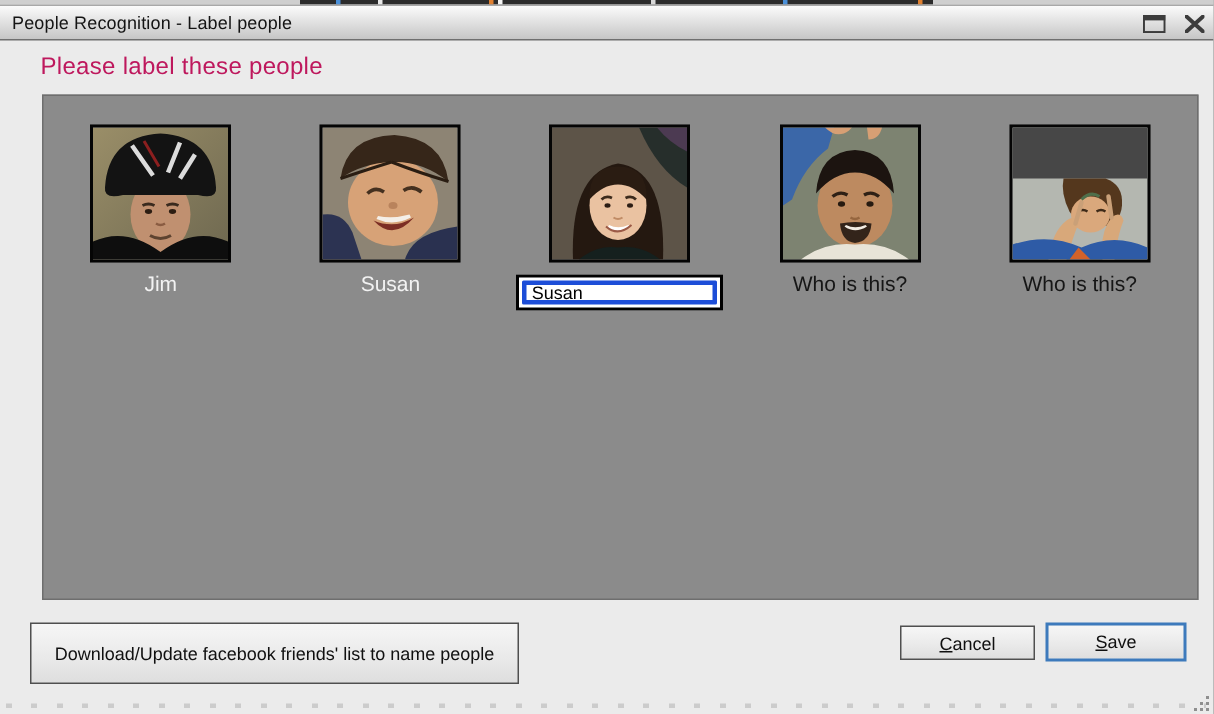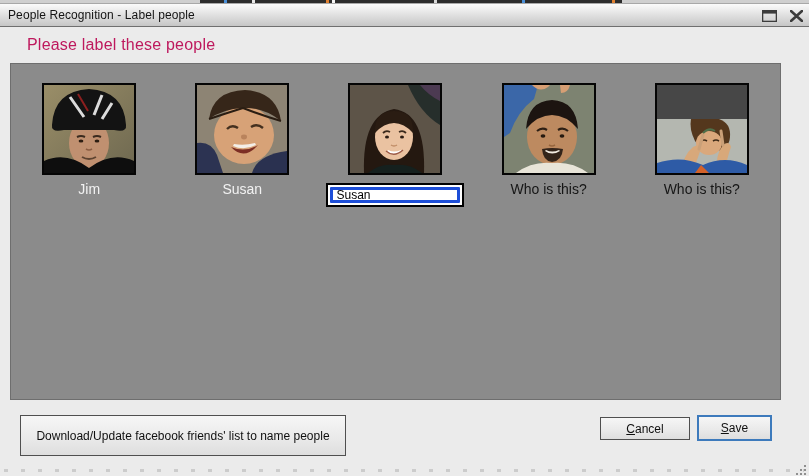--- a/index.html
+++ b/index.html
@@ -25,21 +25,21 @@
   .win-controls{position:absolute;right:4px;top:0;height:24px;display:flex;align-items:center;gap:9px;}
   .win-btn{width:18px;height:18px;display:flex;align-items:center;justify-content:center;cursor:default;}
 
   
   .heading{
     position:absolute;left:27px;top:36px;font-size:16px;color:#be185d;letter-spacing:.2px;
   }
 
   
   .panel{
-    position:absolute;left:10px;top:63px;width:771px;height:337px;
+    position:absolute;left:28px;top:63px;width:771px;height:337px;
     background:#8b8b8b;border:1px solid #6e6e6e;box-sizing:border-box;
     display:flex;justify-content:space-evenly;align-items:flex-start;
   }
   .person-card{width:150px;margin-top:19px;display:flex;flex-direction:column;align-items:center;}
   .thumb{
     width:90px;height:88px;border:2px solid #050505;background:#777;
     display:block;
   }
   .thumb svg{display:block;width:90px;height:88px;}
   .person-label{margin-top:6px;font-size:14px;line-height:16px;}
@@ -59,21 +59,21 @@
   
   .btn{
     position:absolute;box-sizing:border-box;
     background:linear-gradient(#f6f6f6,#e9e9e9 60%,#dedede);
     border:1px solid #4f4f4f;
     font-family:"Liberation Sans", sans-serif;font-size:12px;color:#101010;
     display:flex;align-items:center;justify-content:center;cursor:default;
   }
   .btn-fb{left:20px;top:415px;width:326px;height:41px;}
   .btn-cancel{left:600px;top:417px;width:90px;height:23px;}
-  .btn-save{left:697px;top:415px;width:75px;height:26px;border:2px solid #3d7abc;}
+  .btn-save{left:697px;top:415px;width:94px;height:26px;border:2px solid #3d7abc;}
   .btn-label{display:block;}
   .mnemonic::first-letter{text-decoration:underline;}
 
   
   .bottom-dots{
     position:absolute;left:4px;top:469px;width:800px;height:3px;
     background:repeating-linear-gradient(90deg,#c4c4c4 0 4px,transparent 4px 17px);
     opacity:.8;
   }
   .resize-grip{position:absolute;right:2px;bottom:2px;width:12px;height:12px;}

